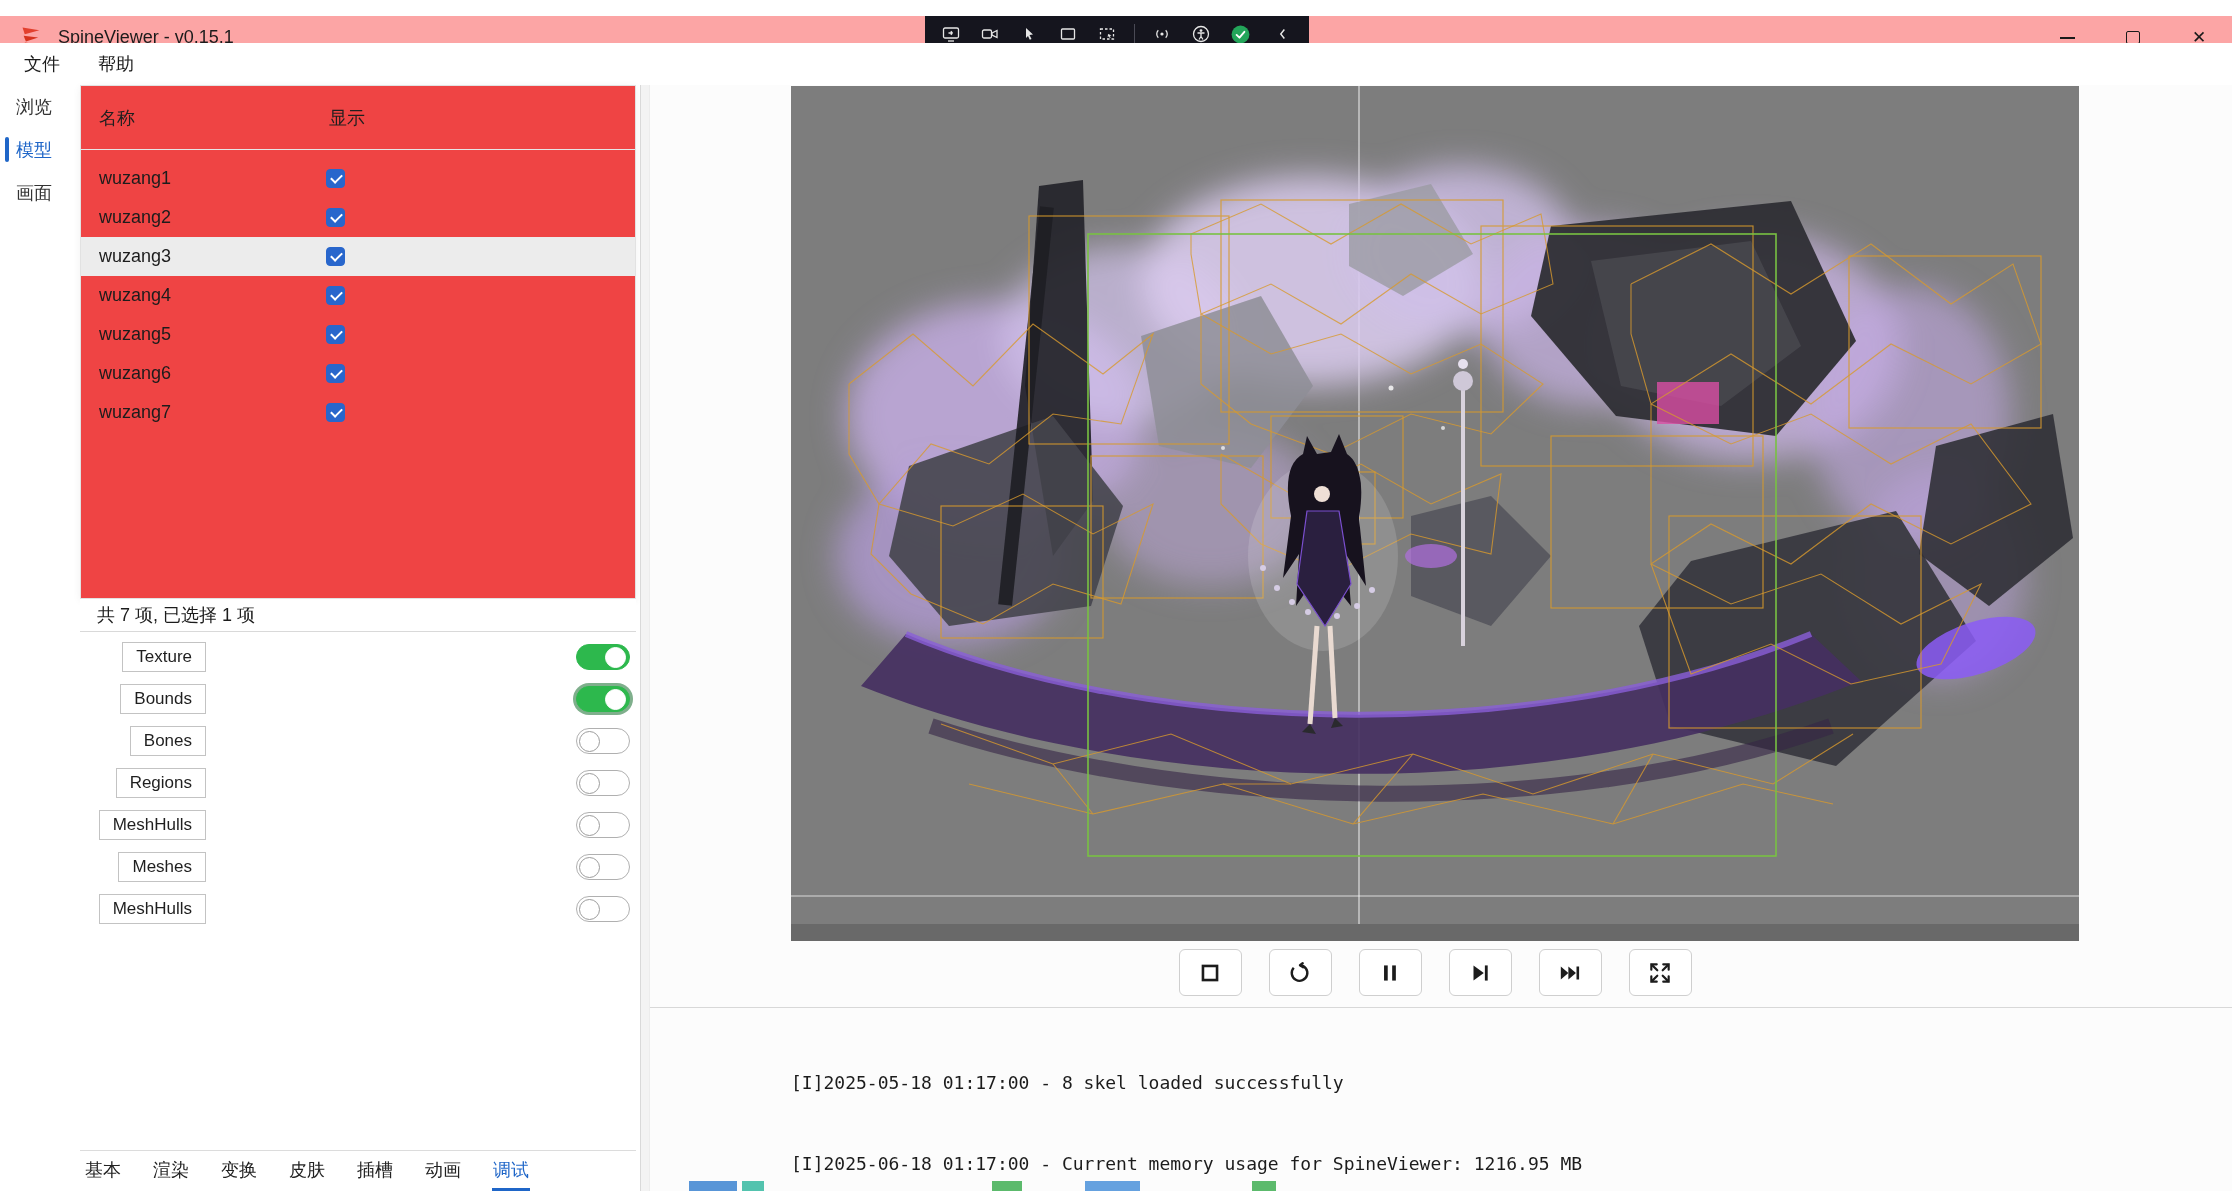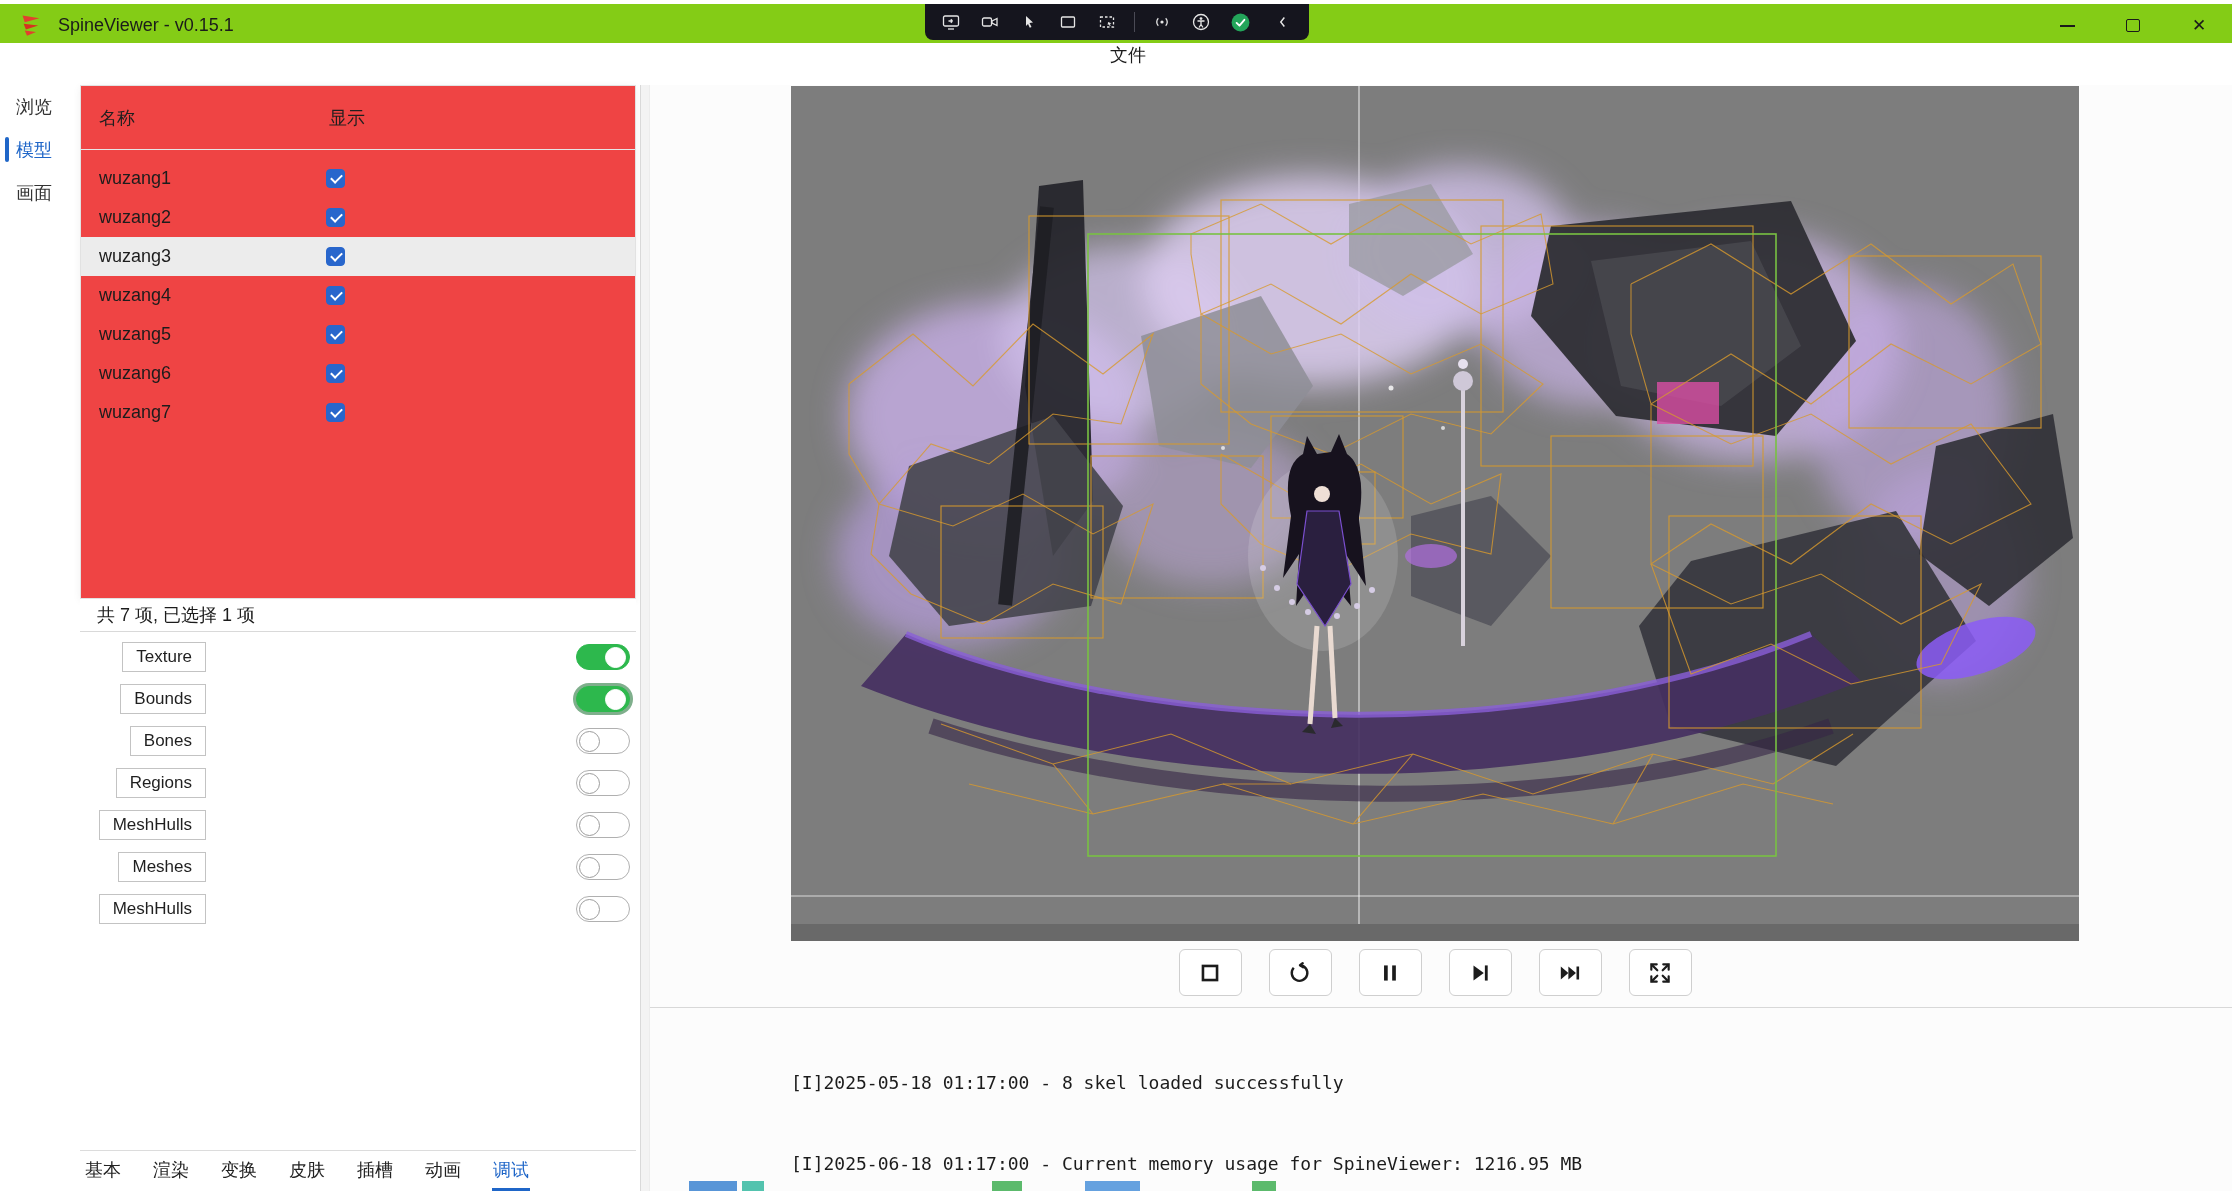--- a/index.html
+++ b/index.html
@@ -1,36 +1,36 @@
 <!DOCTYPE html>
 <html><head>
 <meta charset="utf-8">
 <style>
   * { margin:0; padding:0; box-sizing:border-box; }
   html,body { width:2232px; height:1191px; }
   body { font-family:"Liberation Sans","DejaVu Sans",sans-serif; background:#fff; overflow:hidden; cursor:default; }
   .app { position:relative; width:2232px; height:1191px; background:#fff; }
 
   
-  .titlebar { position:absolute; left:0; top:4px; width:100%; height:43px; background:#84cc16; }
+  .titlebar { position:absolute; left:0; top:16px; width:100%; height:43px; background:#fca5a5; }
   .logo { position:absolute; left:18px; top:8px; width:27px; height:27px; }
   .title { position:absolute; left:58px; top:0; height:43px; line-height:43px; font-size:18px; color:#1b1b1b; }
   .capture-bar { position:absolute; left:925px; top:0; height:36px; background:#15151e; border-radius:0 0 8px 8px;
                  display:flex; align-items:center; padding:0 14px; gap:15px; }
   .cap-btn { width:24px; height:24px; display:flex; align-items:center; justify-content:center; }
   .cap-sep { width:1px; height:20px; background:#4a4a55; }
   .win-controls { position:absolute; right:0; top:0; height:43px; display:flex; }
   .win-btn { width:66px; height:43px; display:flex; align-items:center; justify-content:center; color:#1a1a1a; }
   .ic-min { width:15px; height:2px; background:#1a1a1a; }
   .ic-max { width:14px; height:13px; border:1.6px solid #1a1a1a; border-radius:2px; }
   .ic-close { font-size:17px; line-height:1; }
 
   
   .menubar { position:absolute; left:0; top:43px; width:100%; height:42px; display:flex; align-items:center;
-             padding-left:24px; gap:38px; font-size:18px; color:#1b1b1b; background:#fff;flex-direction:column; }
+             padding-left:24px; gap:38px; font-size:18px; color:#1b1b1b; background:#fff; }
 
   
   .side-nav { position:absolute; left:0; top:85px; width:68px; bottom:0; background:#fff; }
   .side-item { position:relative; height:43px; display:flex; align-items:center; justify-content:center;
                font-size:18px; color:#333; }
   .side-item.on { color:#1f66c8; }
   .side-item.on::before { content:''; position:absolute; left:5px; top:9px; bottom:9px; width:4px;
                           background:#1f66c8; border-radius:2px; }
 
   

